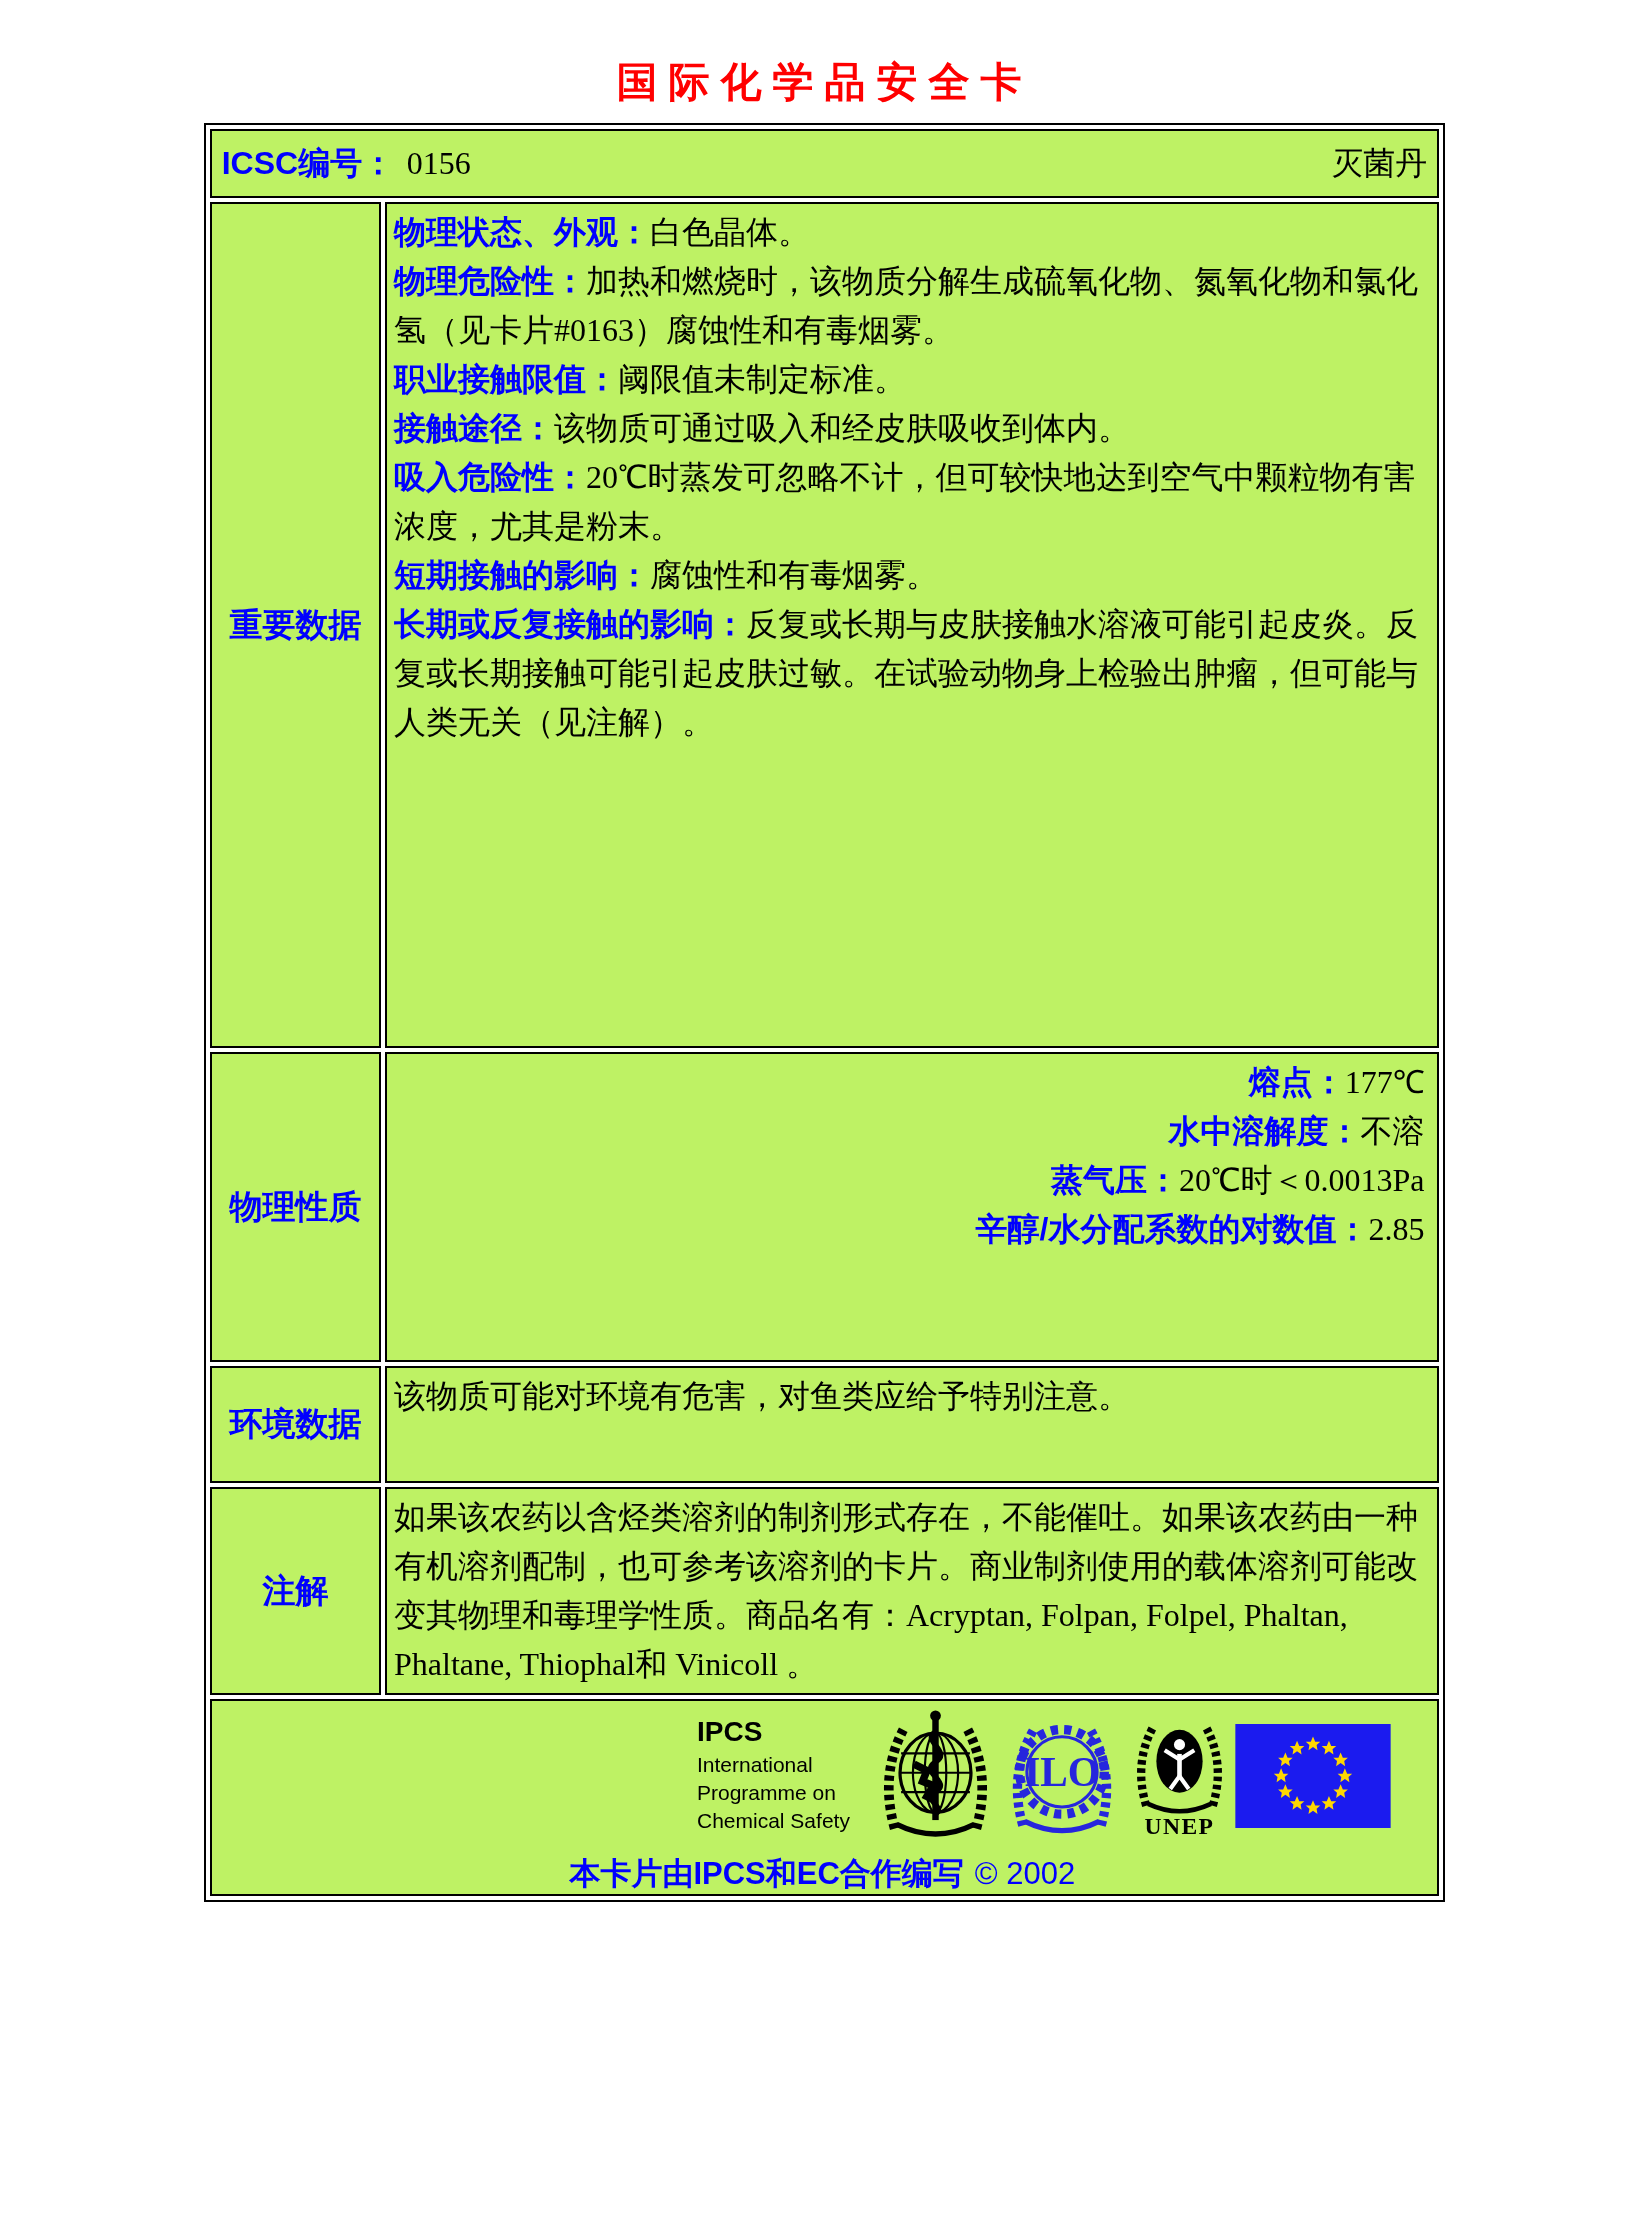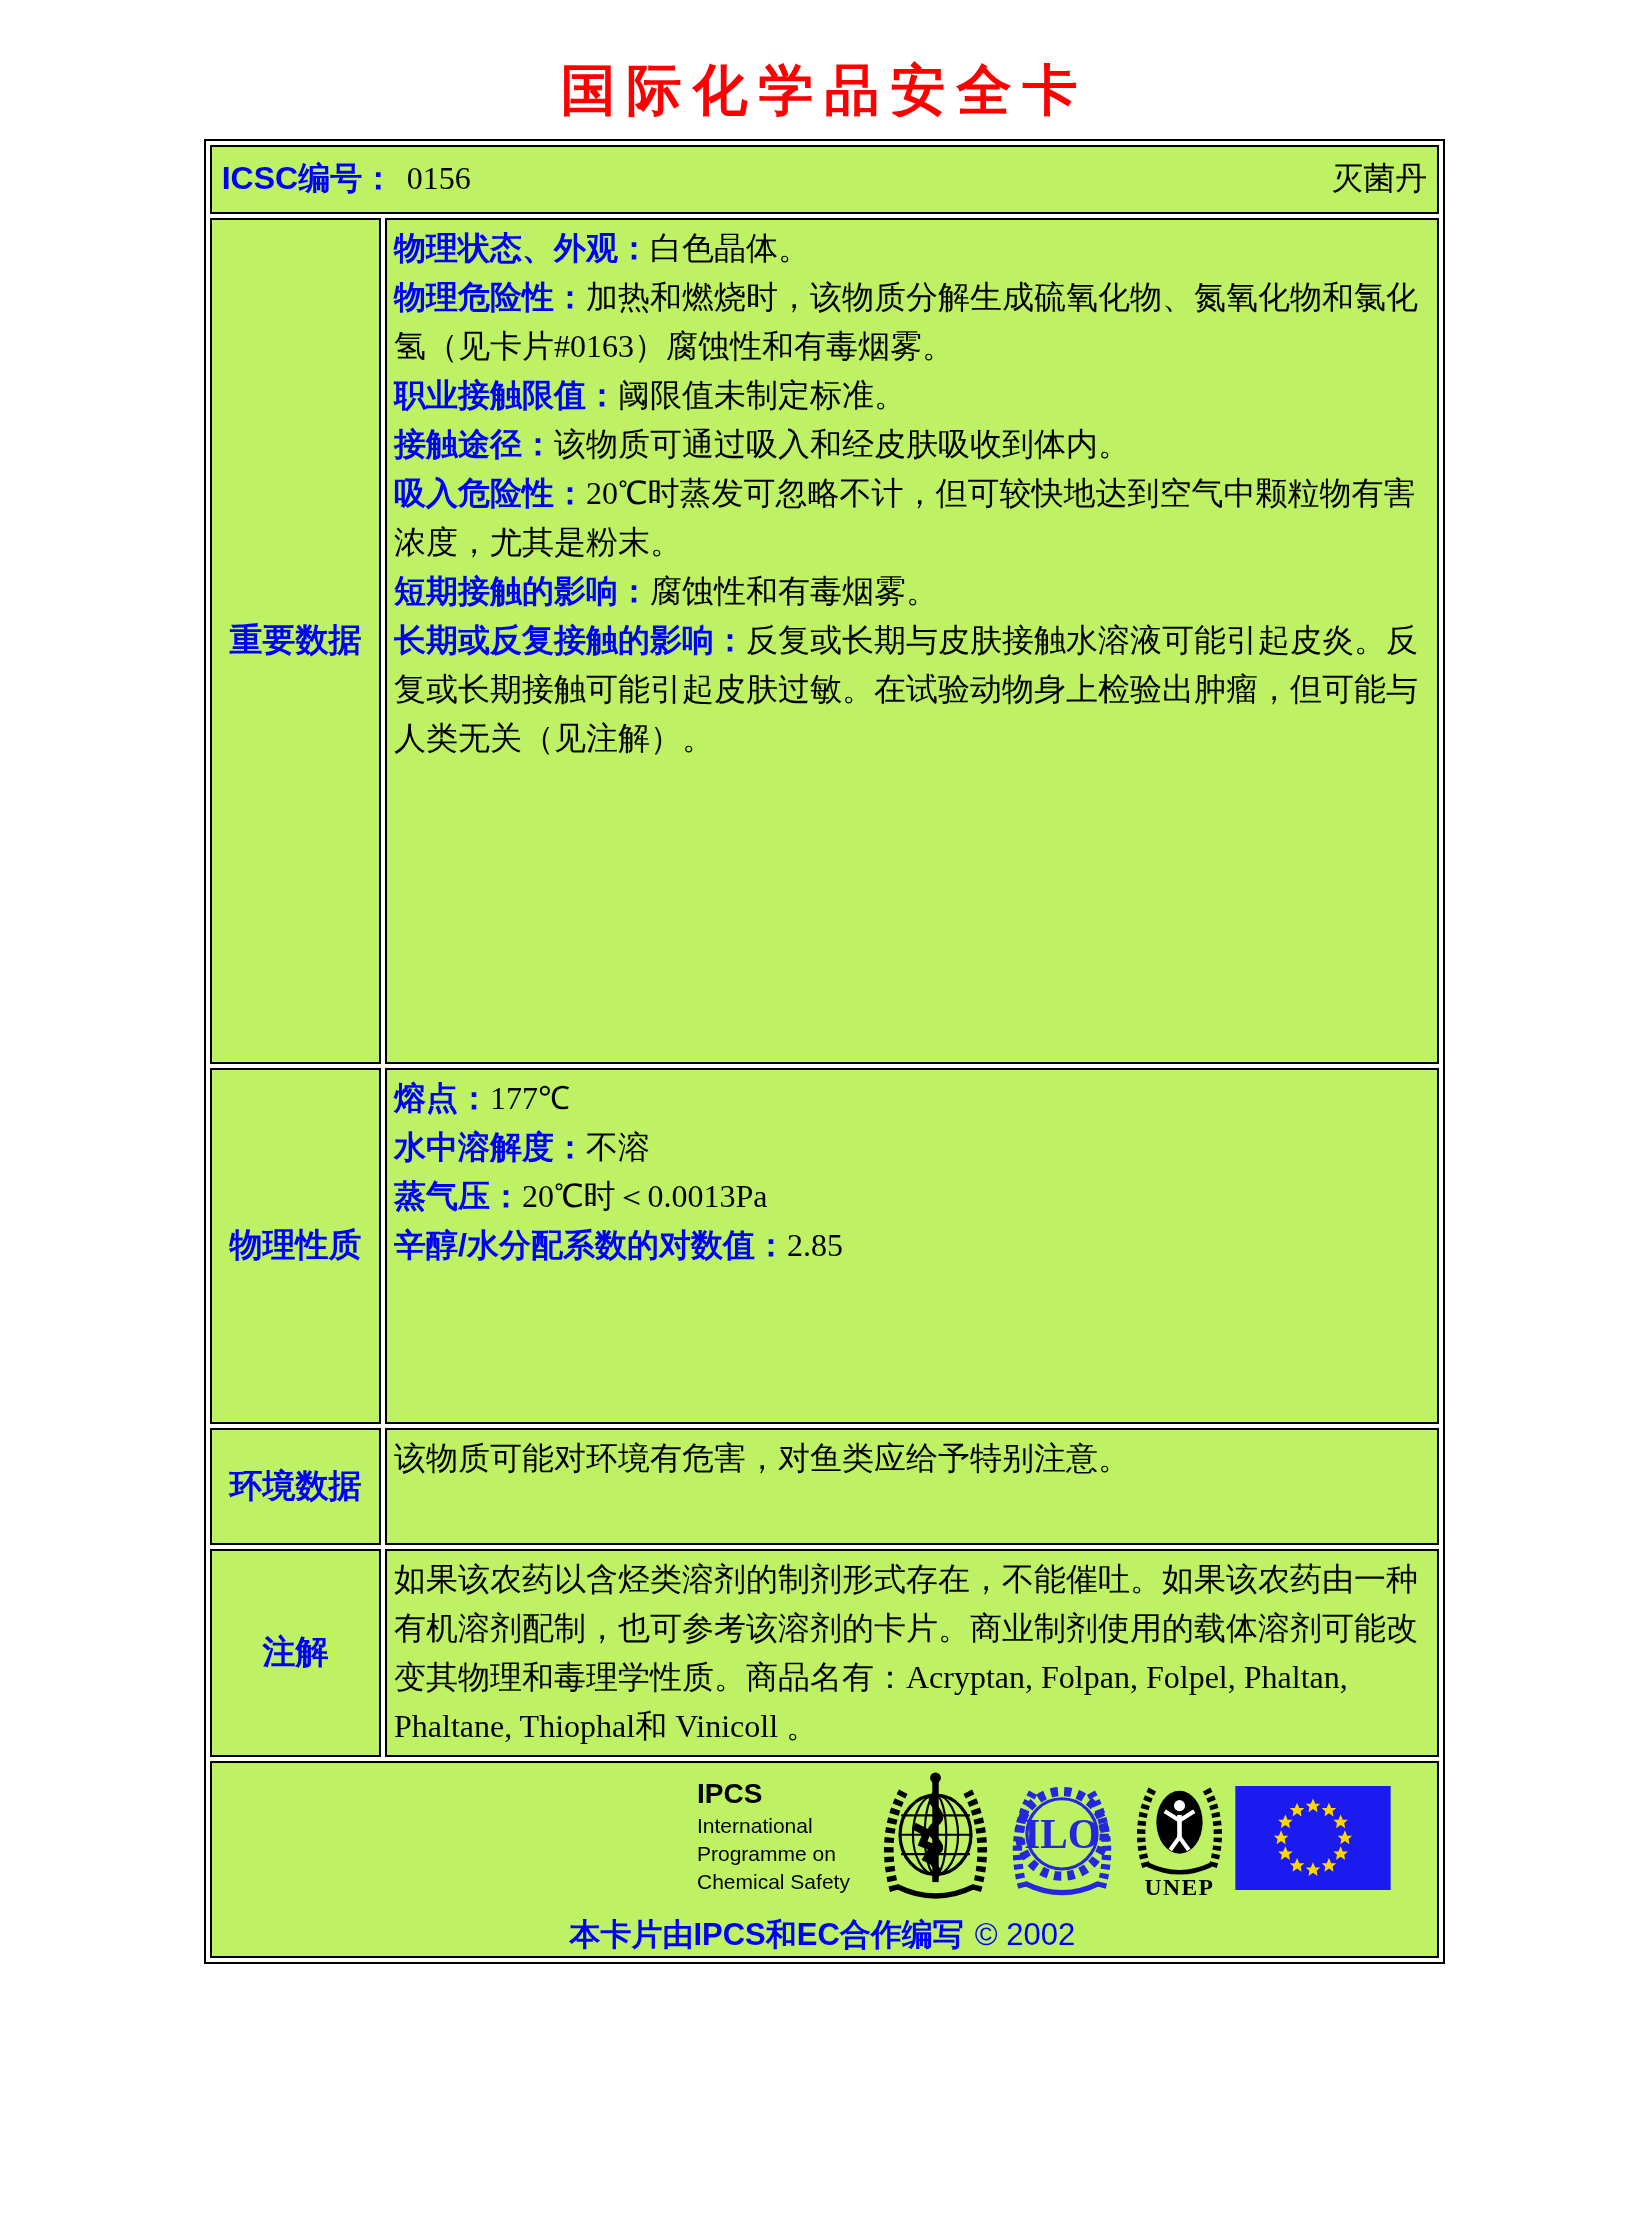--- a/index.html
+++ b/index.html
@@ -10,21 +10,21 @@
     font-family: "Liberation Serif", serif;
     color: #000000;
     position: relative;
   }
   .page-title {
     margin: 60px 0 18px 0;
     text-align: center;
     color: #ff0000;
     font-family: "Liberation Sans", sans-serif;
     font-weight: bold;
-    font-size: 55px;
+    font-size: 41px;
     letter-spacing: 11px;
     line-height: 1.1;
   }
   table.card {
     width: 1241px;
     margin: 0 auto;
     border-collapse: separate;
     border-spacing: 4.9px;
     border: 2.8px solid #000000;
     table-layout: fixed;
@@ -56,21 +56,21 @@
   .field { display: block; }
   .ftext { color: #000000; }
   
   td.header-cell { vertical-align: middle; height: 69px; padding: 2.8px 9.7px; }
   .header-flex { display: flex; justify-content: space-between; align-items: center; }
   .icsc-label { font-size: 32px; }
   .icsc-number { font-size: 32px; margin-left: 12.5px; }
   .chem-name { font-size: 32px; }
   
   td.h-important { height: 846px; }
-  td.h-physical  { height: 356px; }
+  td.h-physical  { height: 310px; text-align: right; }
   td.h-env       { height: 117px; }
   td.h-notes     { height: 196px; margin-top: 15px; }
   td.h-add       { height: 44px; vertical-align: middle; }
   td.h-logos     { height: 193px; padding: 7px 14px 4.2px 9.7px; }
   td.h-legal     { height: 75px; vertical-align: middle; padding: 4.2px 9.7px; }
   .add-line { font-size: 32px; line-height: 39px; }
   
   .logos-flex {
     display: flex;
     align-items: center;

